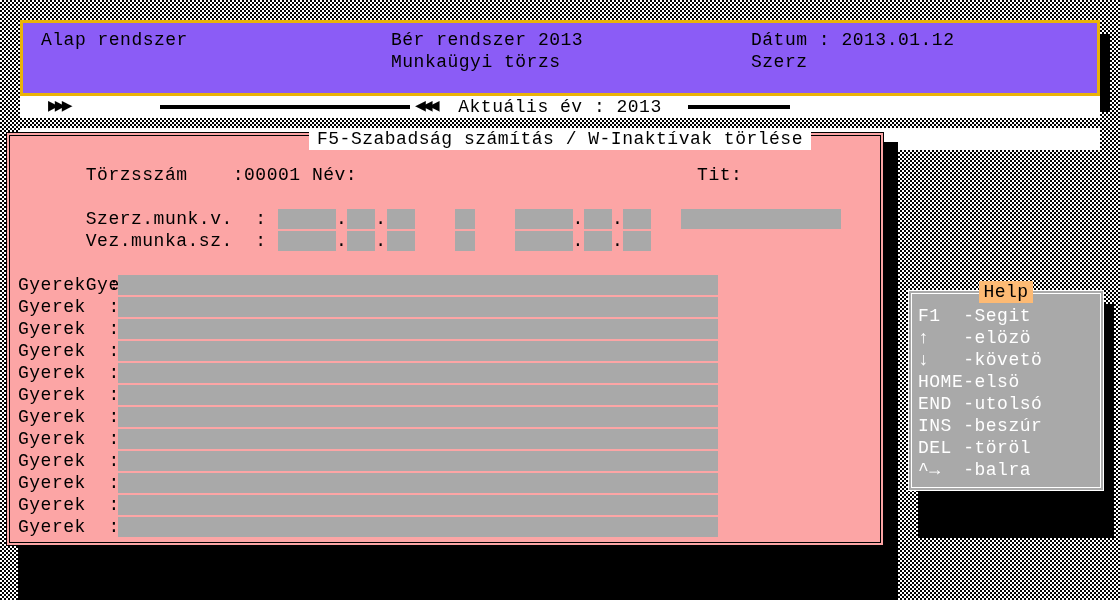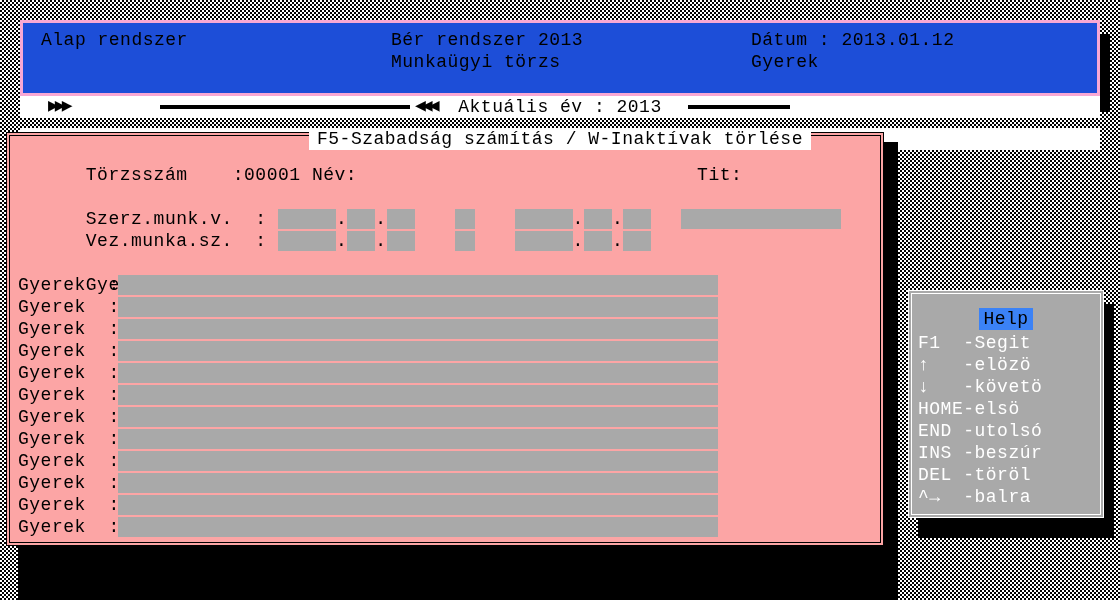--- a/index.html
+++ b/index.html
@@ -17,22 +17,22 @@
     background-position: 0 0, 2px 2px;
     letter-spacing: 0.5px;
   }
   .screen { position: relative; width: 1120px; height: 600px; }
 
   
   .header-wrap { position: absolute; top: 20px; left: 20px; right: 20px; }
   .header-shadow { position:absolute; top:14px; left:14px; right:-10px; height:78px; background:#000; }
   .header-box {
     position: relative;
-    background: #1d4ed8;
-    border: 3px solid #f9a8d4;
+    background: #8b5cf6;
+    border: 3px solid #eab308;
     padding: 6px 18px 4px 18px;
     height: 76px;
   }
   .header-row { display:flex; }
   .header-row span { white-space: pre; }
   .hc1 { width: 350px; }
   .hc2 { width: 360px; }
   .hc3 { flex:1; }
 
   
@@ -71,41 +71,41 @@
 
   
   .help-shadow{position:absolute; top:304px; right:6px; width:196px; height:234px; background:#000;}
   .help-box{
     position:absolute; top:290px; right:16px; width:196px;
     background:#a9a9a9; color:#fff;
     border:4px double #fff;
     padding:2px 6px 6px 6px;
   }
   .help-title-wrap{ text-align:center; margin-top:-15px; margin-bottom:2px;}
-  .help-title{ display:inline-block; background:#3b82f6; color:#000; padding:0 4px;margin-top:27px; }
+  .help-title{ display:inline-block; background:#fdba74; color:#000; padding:0 4px; }
   .help-item{ white-space:pre; height:22px; }
 
 </style>
 </head>
 <body>
 
 <div class="screen">
 
   <div class="header-wrap">
     <div class="header-shadow"></div>
     <div class="header-box">
       <div class="header-row">
         <span class="hc1">Alap rendszer</span>
         <span class="hc2">Bér rendszer 2013</span>
         <span class="hc3"><span>Dátum :</span> <span>2013.01.12</span></span>
       </div>
       <div class="header-row">
         <span class="hc1"></span>
         <span class="hc2">Munkaügyi törzs</span>
-        <span class="hc3">Gyerek</span>
+        <span class="hc3">Szerz</span>
       </div>
     </div>
   </div>
 
   <div class="midline year rule">
     <span class="arrows l">▶▶▶</span>
     <span class="arrows r">◀◀◀</span>
     <span class="txt"><span>Aktuális év :</span> <span>2013</span></span>
   </div>
   <div class="midline fkeys rule">

